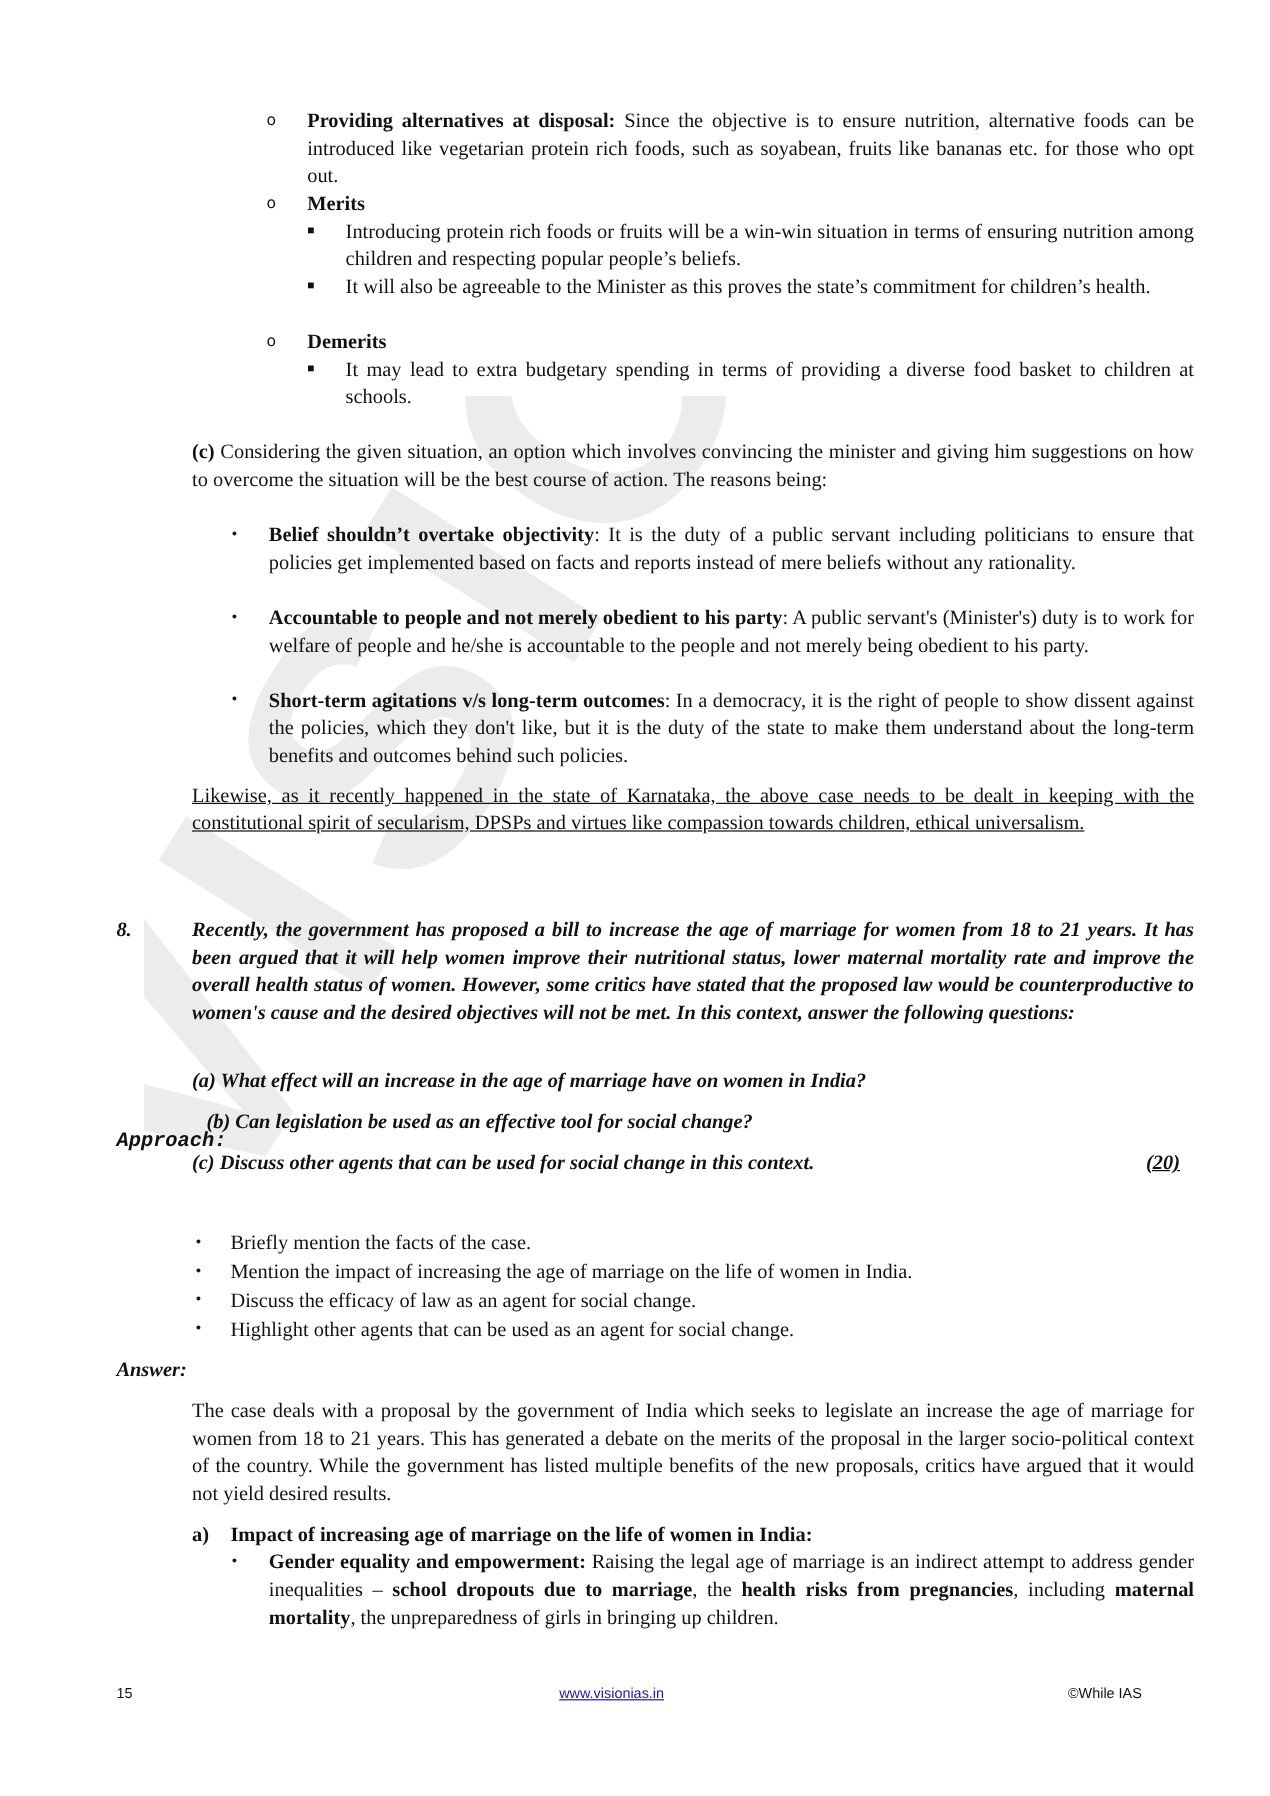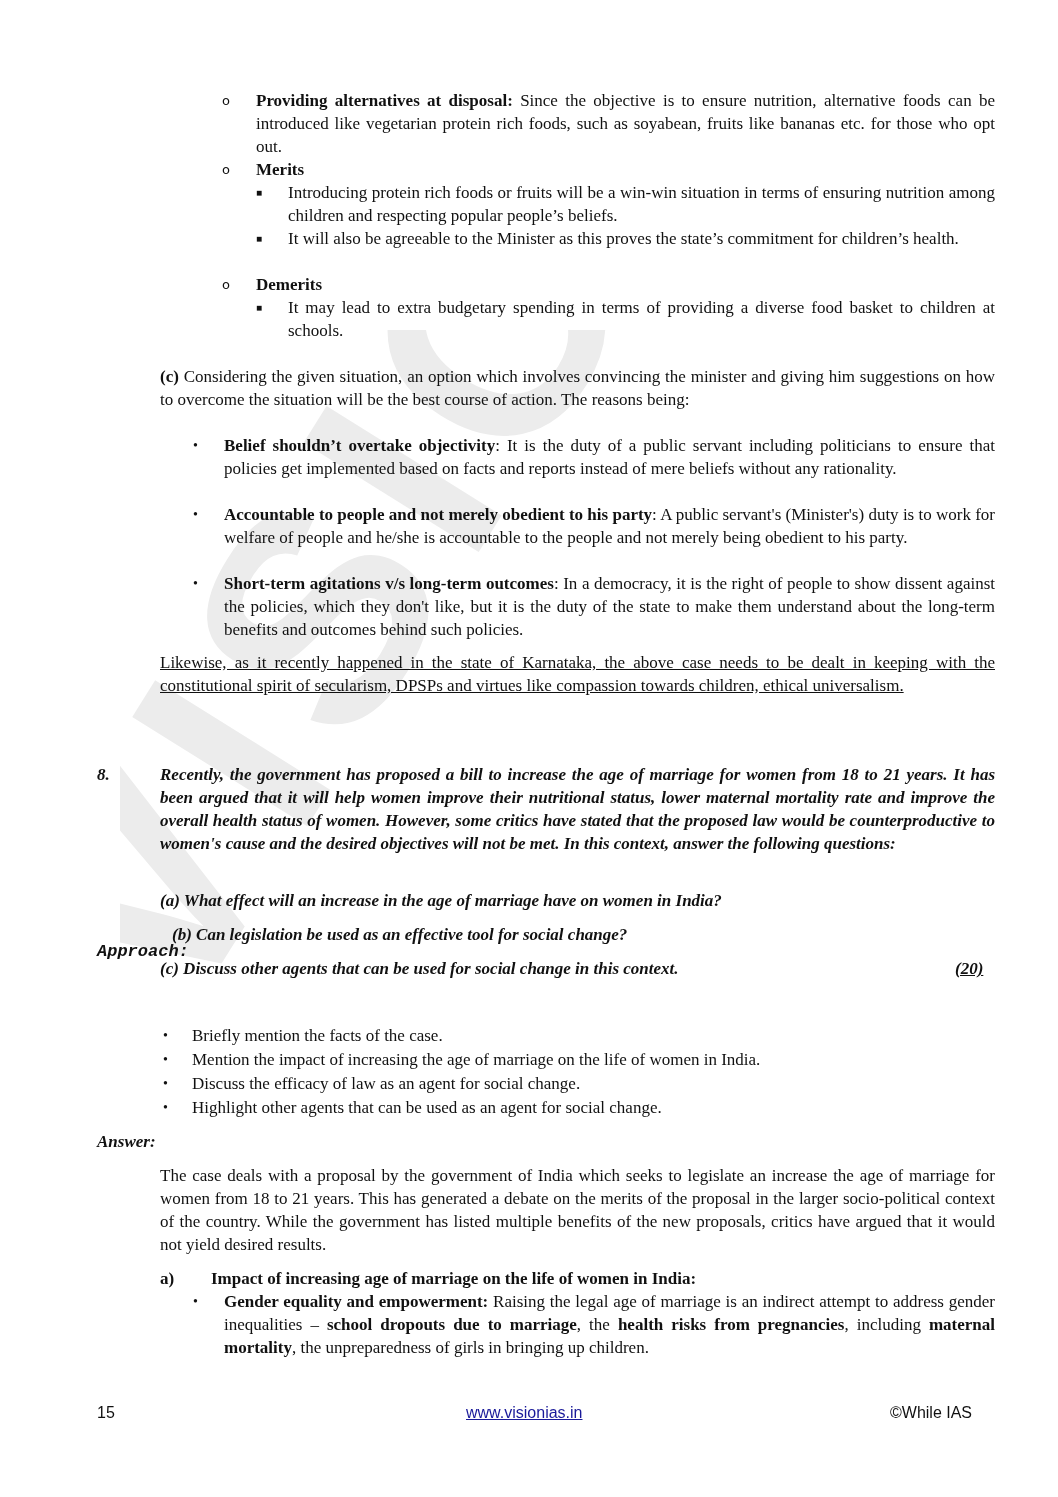--- a/index.html
+++ b/index.html
@@ -18,21 +18,21 @@
   i, .i { font-style: italic; }
 
   .row { position: absolute; display: flex; }
   .marker { flex: 0 0 auto; }
   .txt { flex: 1 1 auto; text-align: justify; line-height: 23px; }
 
   .circ { font-family: "DejaVu Sans", sans-serif; font-size: 13px; line-height: 23px; }
   .sq { font-size: 10px; line-height: 23px; }
   .dot { font-size: 14px; line-height: 23px; }
 
-  .footer { position: absolute; top: 1404px; font-family: "Liberation Sans", sans-serif; font-size: 16px; }
+  .footer { position: absolute; top: 1404px; font-family: "Liberation Sans", sans-serif; font-size: 12px; }
   .link { color: #1a1a9a; text-decoration: underline; }
 </style>
 </head>
 <body>
 
 <svg class="watermark" viewBox="0 0 900 820">
   <text x="60" y="700" transform="rotate(-58 60 700)" font-family="Liberation Sans, sans-serif" font-weight="bold" font-size="300" fill="#ececec" letter-spacing="20">VISION IAS</text>
 </svg>
 
 <div class="page">
@@ -106,21 +106,21 @@
   <div class="row" style="left:163px; top:1096px; width:832px;">
     <span class="marker dot" style="width:29px;">•</span>
     <span class="txt">Highlight other agents that can be used as an agent for social change.</span>
   </div>
 
   <div class="abs b i" style="left:97px; top:1130px; line-height:23px;">Answer:</div>
   <div class="abs just" style="left:160px; top:1164px; width:835px;">The case deals with a proposal by the government of India which seeks to legislate an increase the age of marriage for women from 18 to 21 years. This has generated a debate on the merits of the proposal in the larger socio-political context of the country. While the government has listed multiple benefits of the new proposals, critics have argued that it would not yield desired results.</div>
 
   <div class="row" style="left:160px; top:1267px; width:835px;">
     <span class="marker b" style="width:32px; line-height:23px;">a)</span>
-    <span class="txt b" style="text-align:left;margin-left:19px;">Impact of increasing age of marriage on the life of women in India:</span>
+    <span class="txt b" style="text-align:left;">Impact of increasing age of marriage on the life of women in India:</span>
   </div>
 
   <div class="row" style="left:193px; top:1290px; width:802px;">
     <span class="marker dot" style="width:31px;">•</span>
     <span class="txt"><b>Gender equality and empowerment:</b><span> Raising the legal age of marriage is an indirect attempt to address gender inequalities – </span><b>school dropouts due to marriage</b><span>, the </span><b>health risks from pregnancies</b><span>, including </span><b>maternal mortality</b><span>, the unpreparedness of girls in bringing up children.</span></span>
   </div>
 
   <div class="footer" style="left:97px;">15</div>
   <div class="footer link" style="left:466px;">www.visionias.in</div>
   <div class="footer" style="left:890px;">©While IAS</div>

